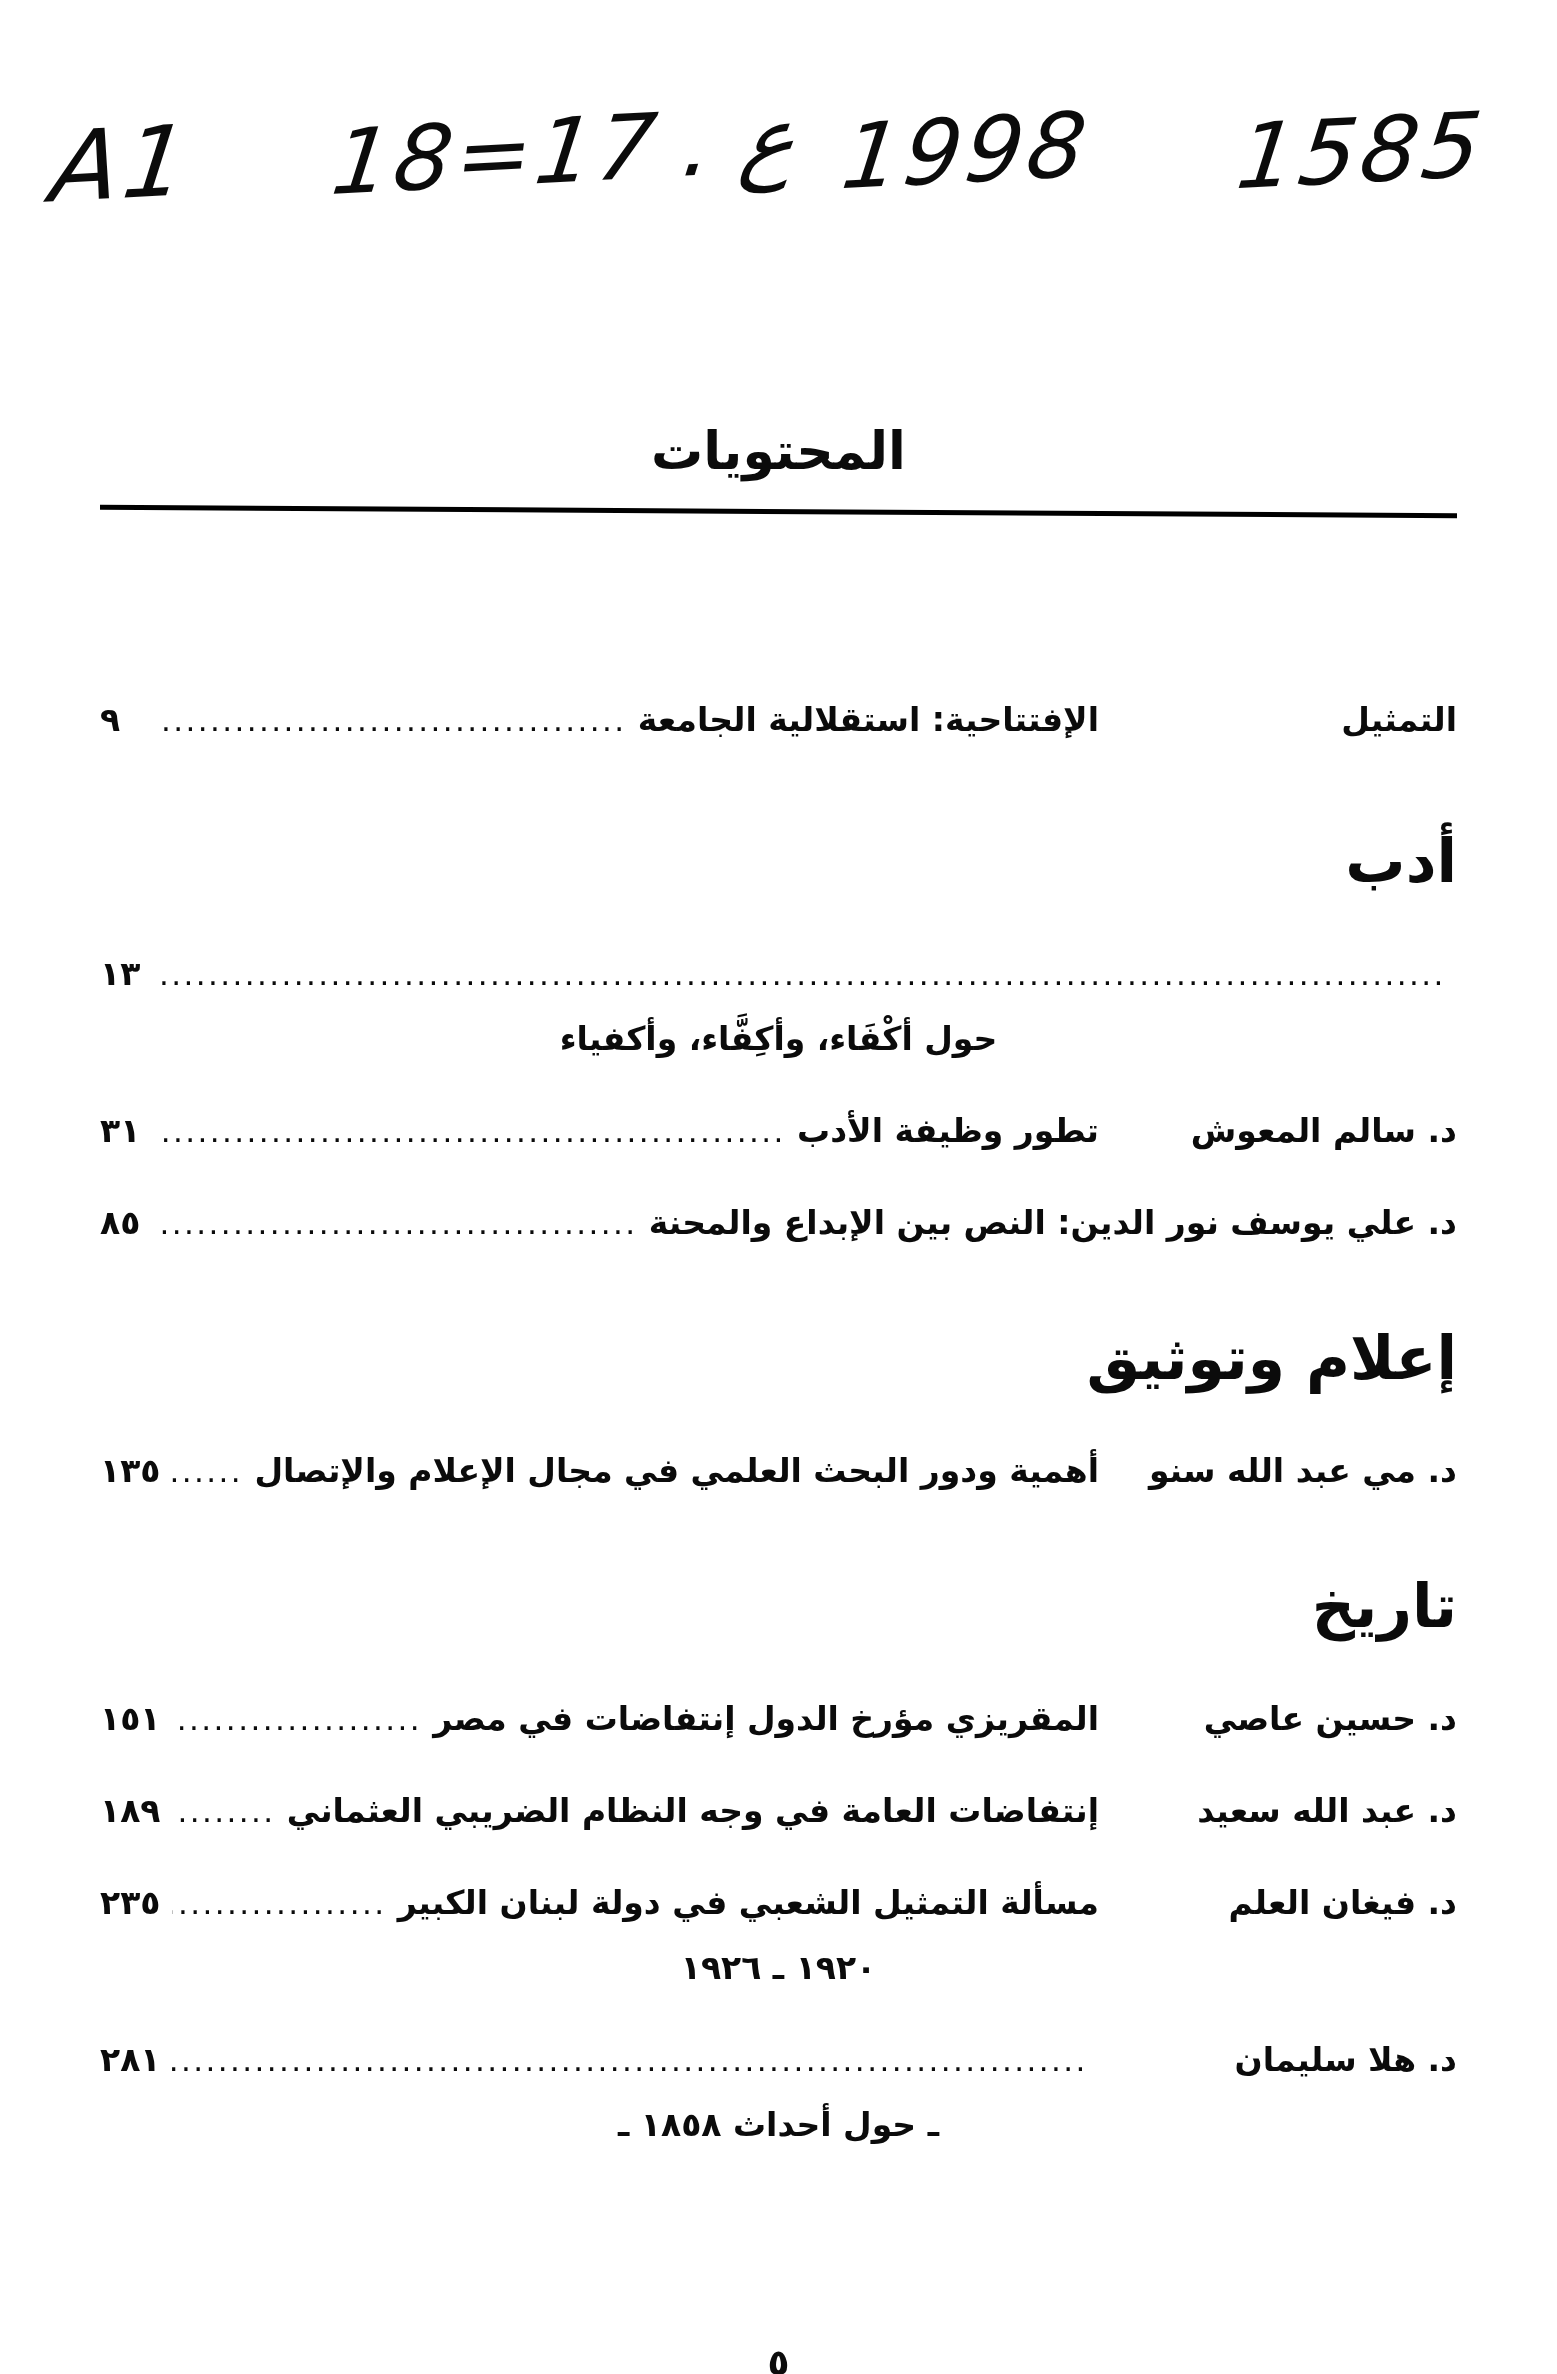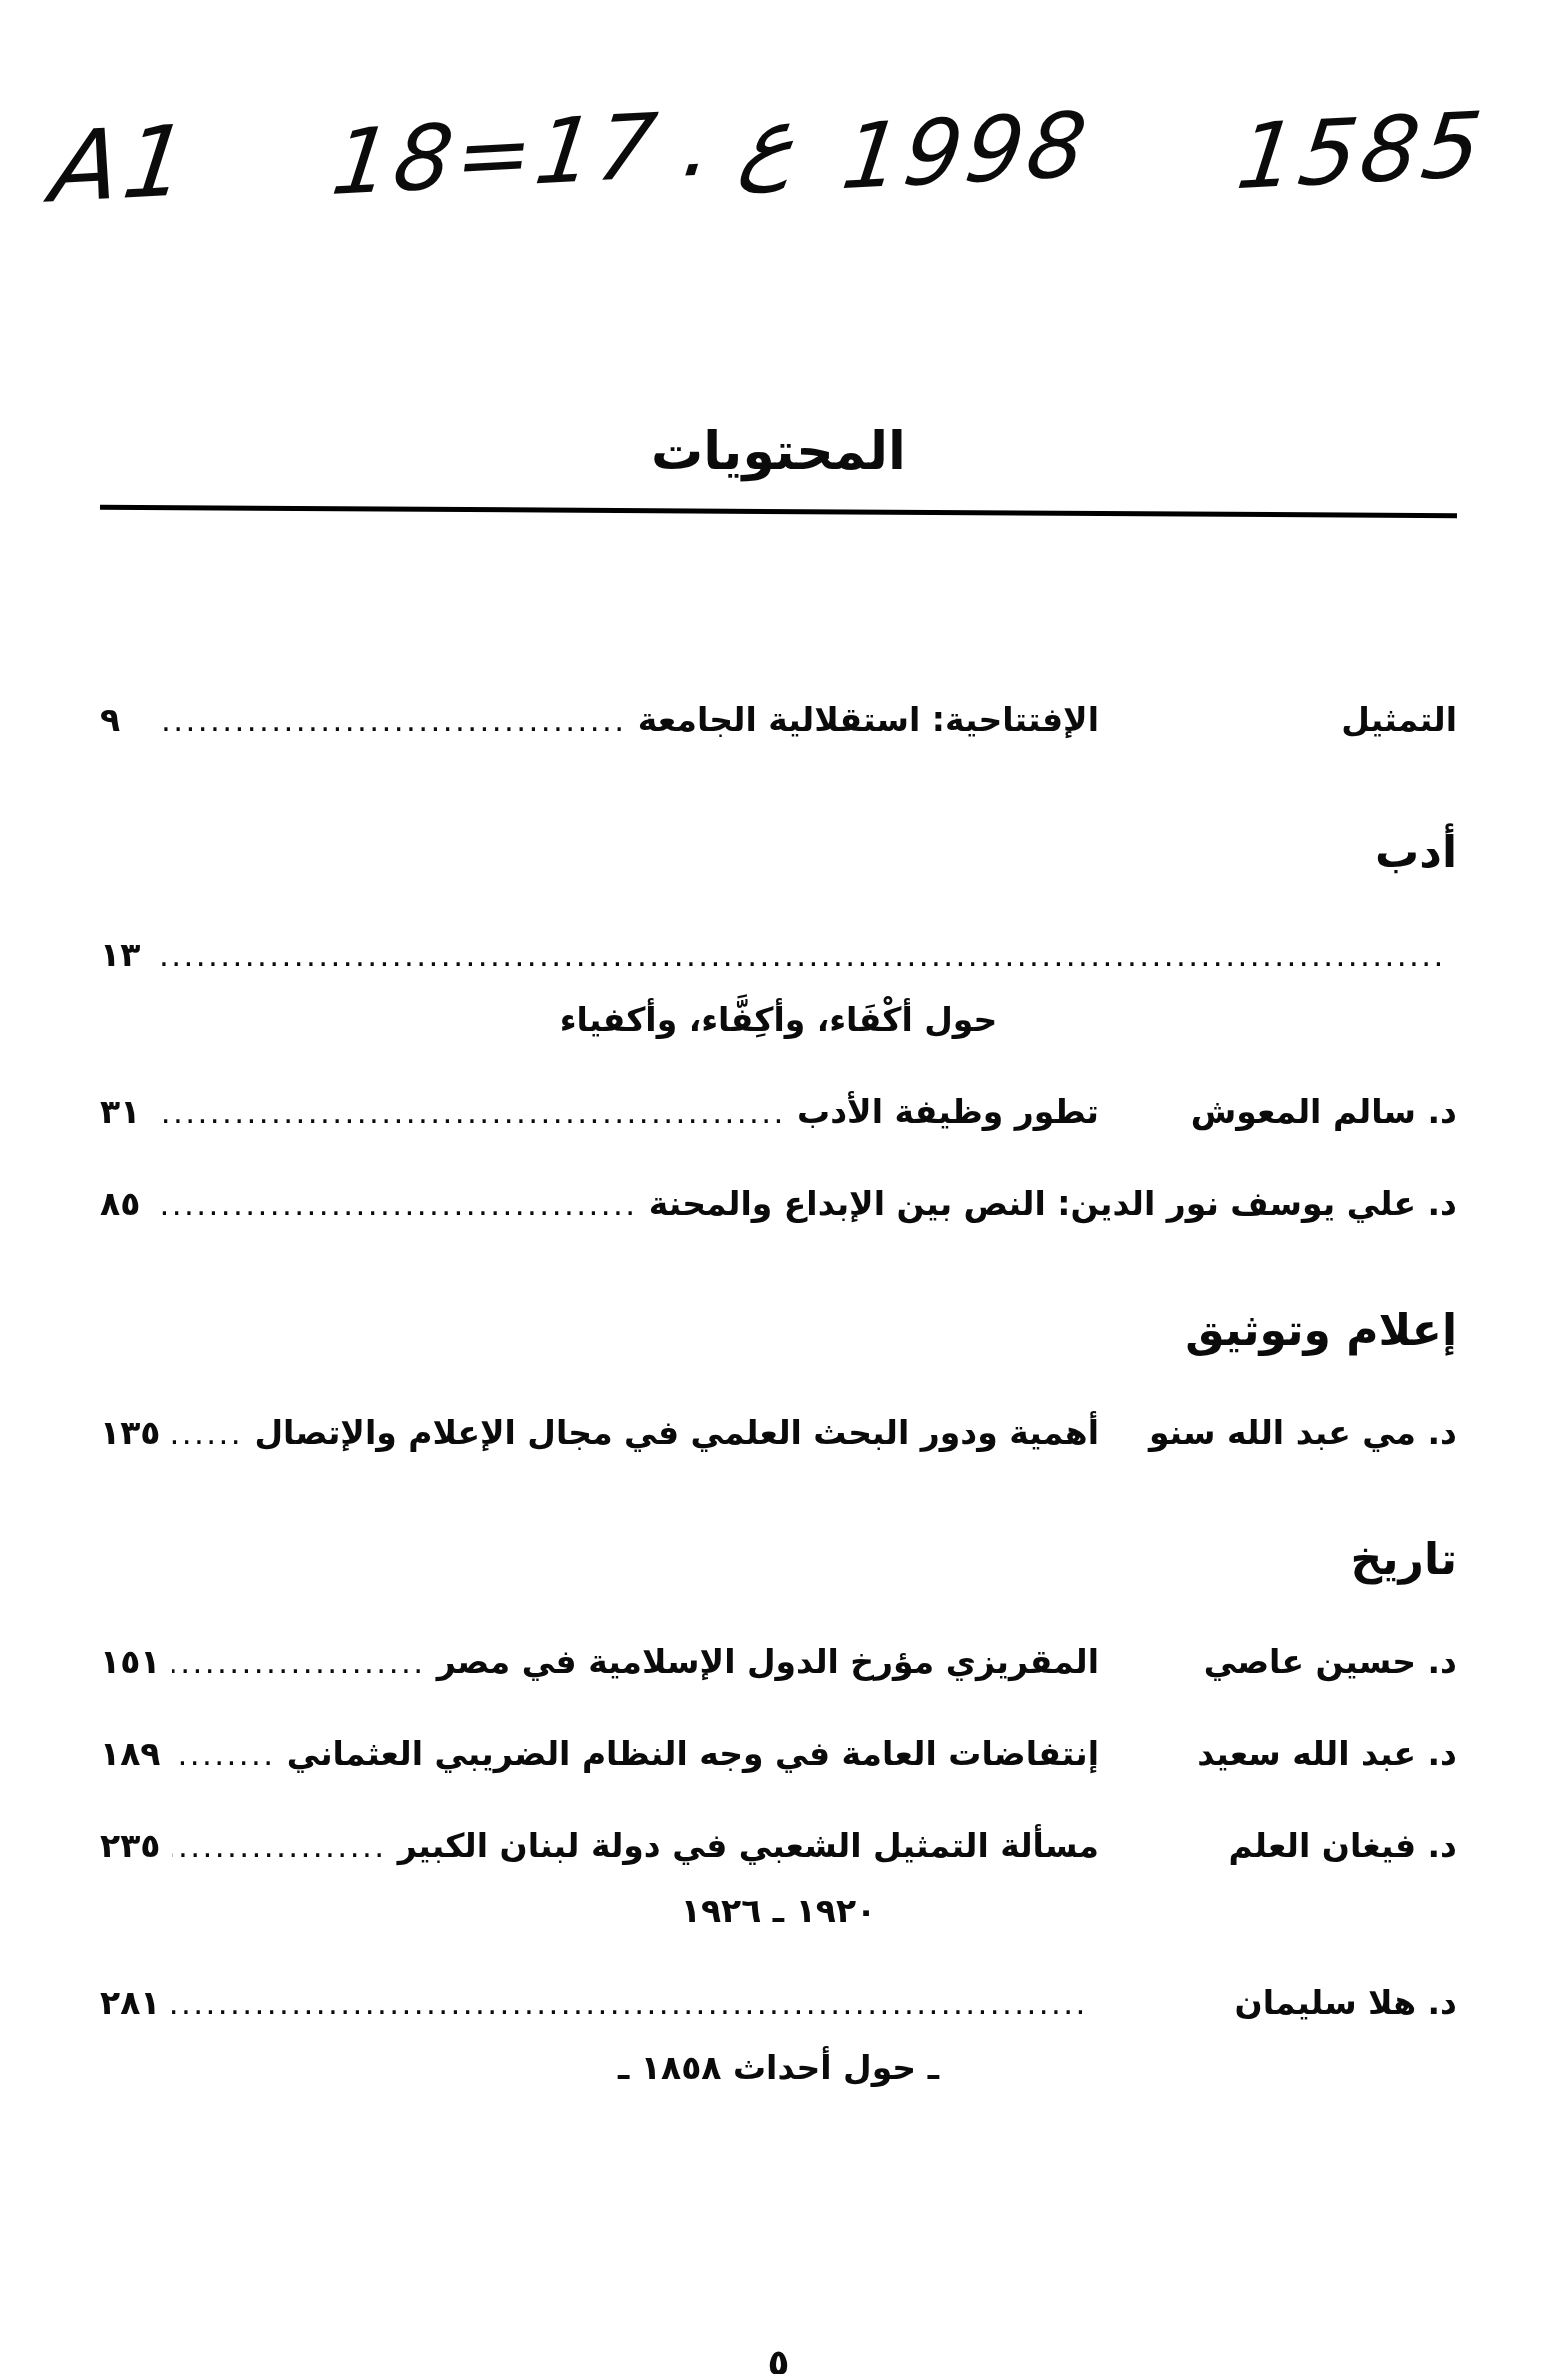--- a/index.html
+++ b/index.html
@@ -31,21 +31,21 @@
   .row{display:flex;direction:rtl;align-items:baseline;white-space:nowrap;}
   .author{flex:0 0 358px;width:358px;text-align:right;}
   .author:empty{display:none;}
   .etitle{flex:0 0 auto;}
   .dots{flex:1 1 auto;overflow:hidden;margin:0 11.3px;font-weight:normal;letter-spacing:2.4px;
         font-size:31px;}
   .dots::after{content:"................................................................................................................................................";}
   .pagenum{flex:0 0 auto;min-width:47px;text-align:left;}
   .cont{text-align:center;margin-top:26px;direction:rtl;}
   .cont:empty{display:none;}
-  .section-heading{font-size:44px;font-weight:bold;margin:81px 0 58px;text-align:right;direction:rtl;}
+  .section-heading{font-size:60px;font-weight:bold;margin:81px 0 58px;text-align:right;direction:rtl;}
   .sec-adab{margin-top:87px;}
 
   .footer-num{position:absolute;left:0;right:0;bottom:73px;text-align:center;
               font-size:36px;font-weight:bold;}
 </style>
 </head>
 <body>
 
 <div class="sheet">
 
@@ -110,21 +110,21 @@
           <span class="dots"></span>
           <span class="pagenum">١٣٥</span>
         </div>
     </div>
 
     <h2 class="section-heading">تاريخ</h2>
 
     <div class="entry">
       <div class="row">
           <span class="author">د. حسين عاصي</span>
-          <span class="etitle">المقريزي مؤرخ الدول الإسلامية في مصر</span>
+          <span class="etitle">المقريزي مؤرخ الدول إنتفاضات في مصر</span>
           <span class="dots"></span>
           <span class="pagenum">١٥١</span>
         </div>
     </div>
 
     <div class="entry">
       <div class="row">
           <span class="author">د. عبد الله سعيد</span>
           <span class="etitle">إنتفاضات العامة في وجه النظام الضريبي العثماني</span>
           <span class="dots"></span>

